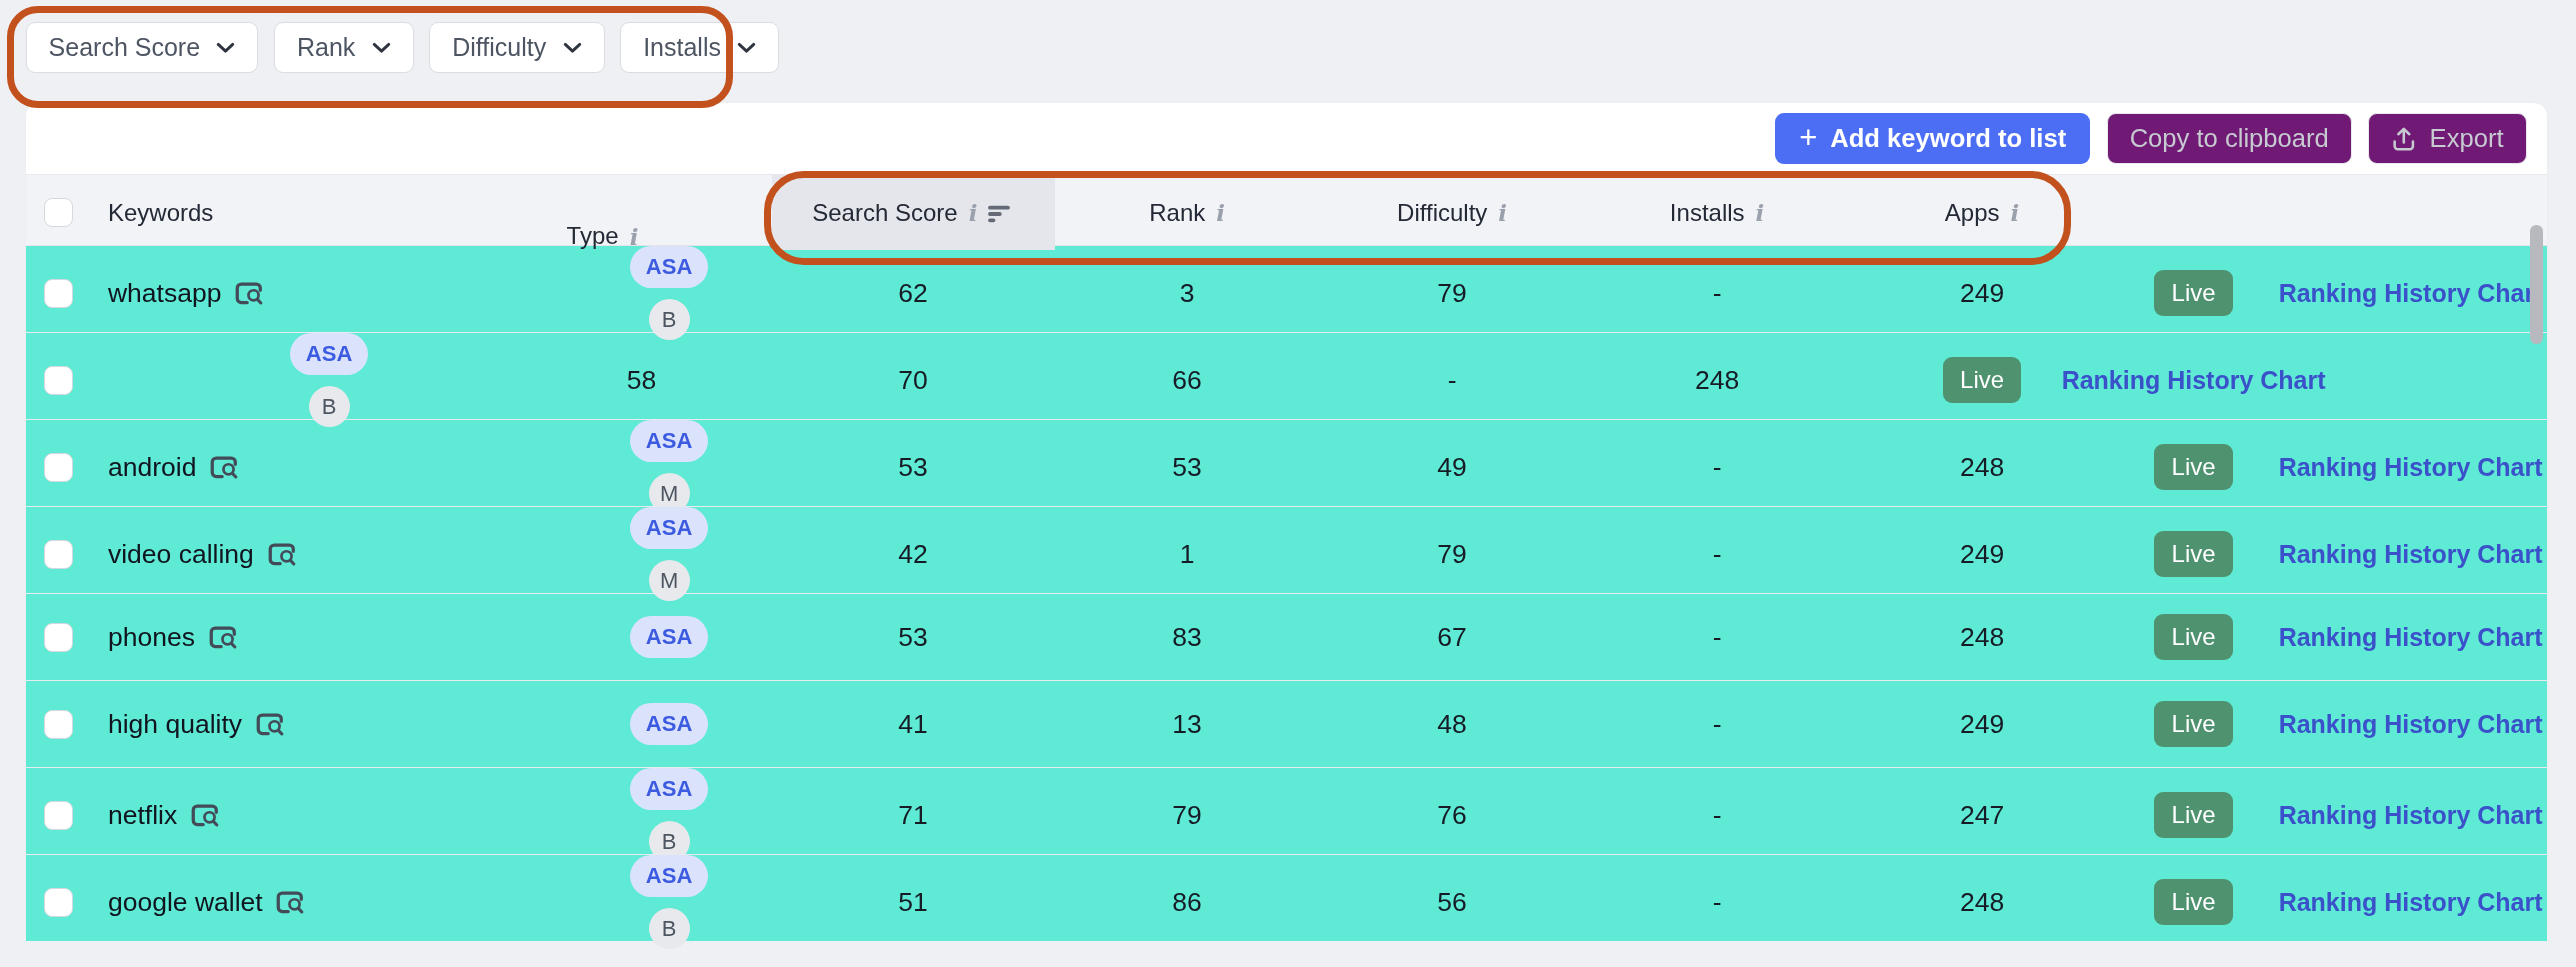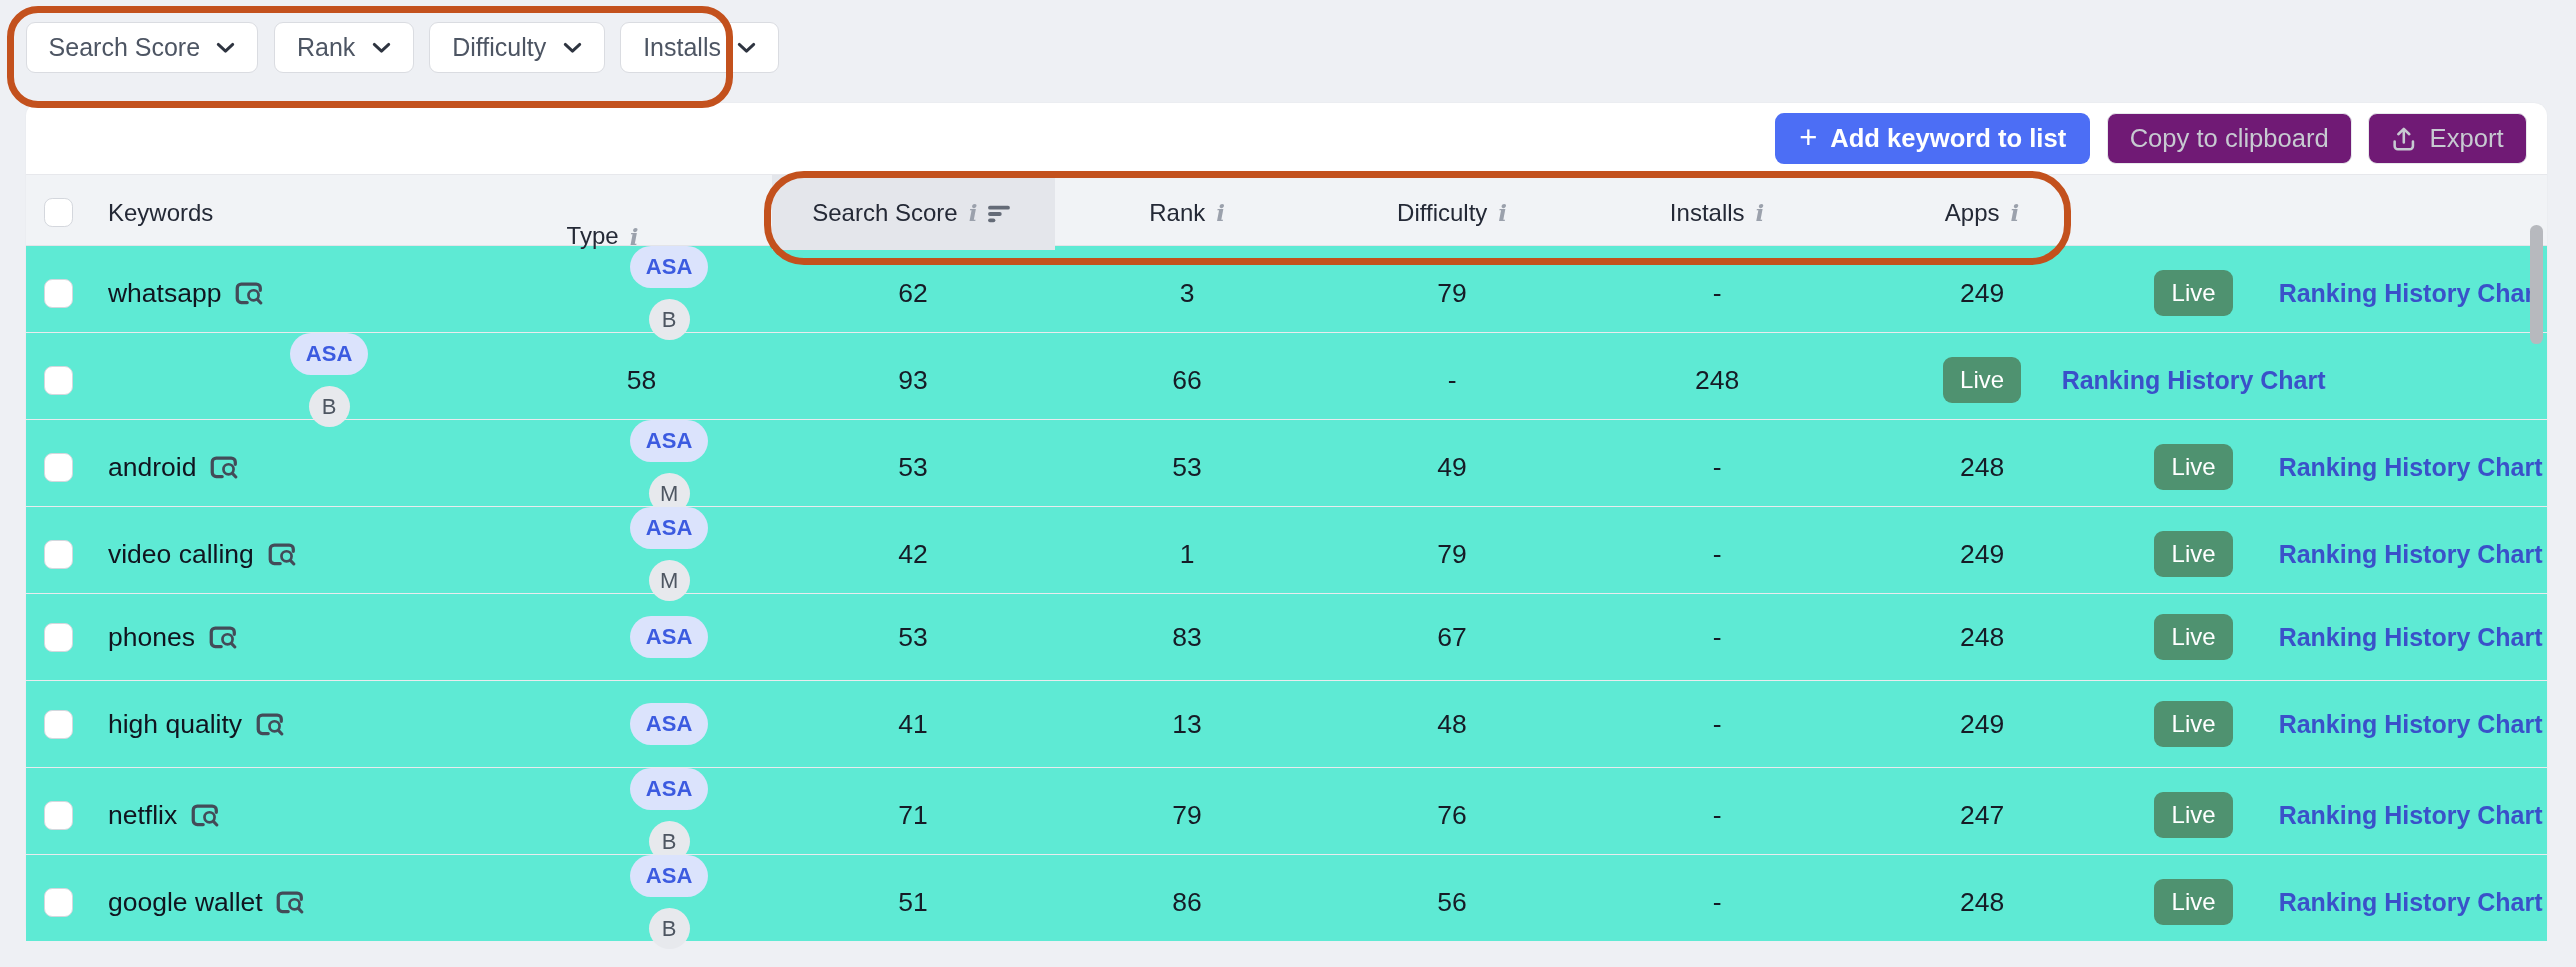--- a/index.html
+++ b/index.html
@@ -193,21 +193,21 @@
 
   <div class="row grid">
     <div>
           <span class="checkbox"></span>
         </div>
     <div class="cell-type">
       <span class="badge-asa">ASA</span>
       <span class="badge-letter">B</span>
     </div>
     <div class="cell-num">58</div>
-    <div class="cell-num">93</div>
+    <div class="cell-num">70</div>
     <div class="cell-num">66</div>
     <div class="cell-num">-</div>
     <div class="cell-num">248</div>
     <div class="cell-live">
           <span class="live-badge">Live</span>
         </div>
     <div class="cell-link">
           <a class="rh-link">Ranking History Chart</a>
         </div>
   </div>

